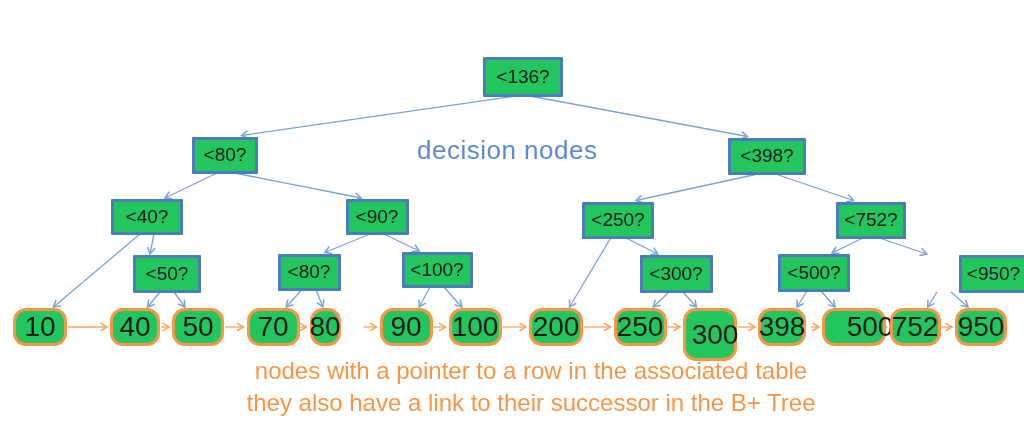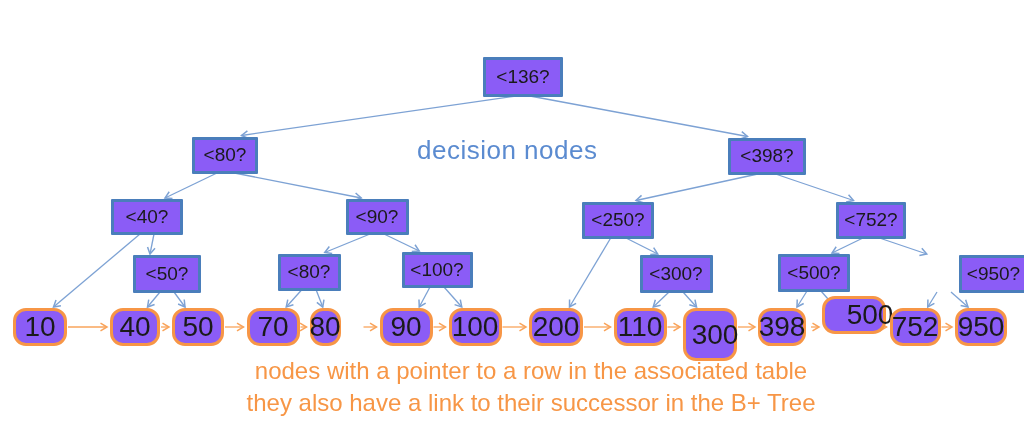--- a/index.html
+++ b/index.html
@@ -29,21 +29,21 @@
     text-align:center;
     font-size:24px;
     line-height:32px;
     padding-left:44px;
   }
   #edges-svg{position:absolute;left:0;top:0;pointer-events:none;}
   .node{
     position:absolute;
     box-sizing:border-box;
     display:flex;align-items:center;justify-content:center;
-    background:#8b5cf6;
+    background:#22c55e;
     color:#1a1a1a;
     font-size:19px;
   }
   .decision-node{border:3px solid #4a7ebb;border-radius:1px;}
   .leaf-node{border:3px solid #f79646;border-radius:13px;font-size:28px;}
 </style>
 </head>
 <body>
 
 <div id="stage">
@@ -115,24 +115,24 @@
       <div class="node decision-node" style="left: 778px; top: 254px; width: 72px; height: 38px;">&lt;500?</div>
       <div class="node decision-node" style="left: 959px; top: 255px; width: 69px; height: 38px;">&lt;950?</div>
       <div class="node leaf-node" style="left: 13px; top: 308px; width: 54px; height: 38px;">10</div>
       <div class="node leaf-node" style="left: 110px; top: 308px; width: 50px; height: 38px;">40</div>
       <div class="node leaf-node" style="left: 172px; top: 308px; width: 52px; height: 38px;">50</div>
       <div class="node leaf-node" style="left: 246.5px; top: 308px; width: 53px; height: 38px;">70</div>
       <div class="node leaf-node" style="left: 309.5px; top: 308px; width: 31px; height: 38px;">80</div>
       <div class="node leaf-node" style="left: 379.5px; top: 308px; width: 53px; height: 38px;">90</div>
       <div class="node leaf-node" style="left: 448.5px; top: 308px; width: 53px; height: 38px;">100</div>
       <div class="node leaf-node" style="left: 529px; top: 308px; width: 54px; height: 38px;">200</div>
-      <div class="node leaf-node" style="left: 613.5px; top: 308px; width: 53px; height: 38px;">110</div>
+      <div class="node leaf-node" style="left: 613.5px; top: 308px; width: 53px; height: 38px;">250</div>
       <div class="node leaf-node" style="left: 683px; top: 308px; width: 54px; height: 53px; padding-left: 10px;">300</div>
       <div class="node leaf-node" style="left: 758px; top: 308px; width: 48px; height: 38px;">398</div>
-      <div class="node leaf-node" style="left: 822px; top: 296px; width: 64px; height: 38px; padding-left: 32px;">500</div>
+      <div class="node leaf-node" style="left: 822px; top: 308px; width: 64px; height: 38px; padding-left: 32px;">500</div>
       <div class="node leaf-node" style="left: 889.5px; top: 308px; width: 51px; height: 38px;">752</div>
       <div class="node leaf-node" style="left: 955px; top: 308px; width: 52px; height: 38px;">950</div>
     </div>
   <div class="decision-label" style="color: rgb(91, 139, 208);">decision nodes</div>
   <div class="caption" style="color: rgb(247, 150, 70);">
     <div>nodes with a pointer to a row in the associated table</div>
     <div>they also have a link to their successor in the B+ Tree</div>
   </div>
 </div>
 

